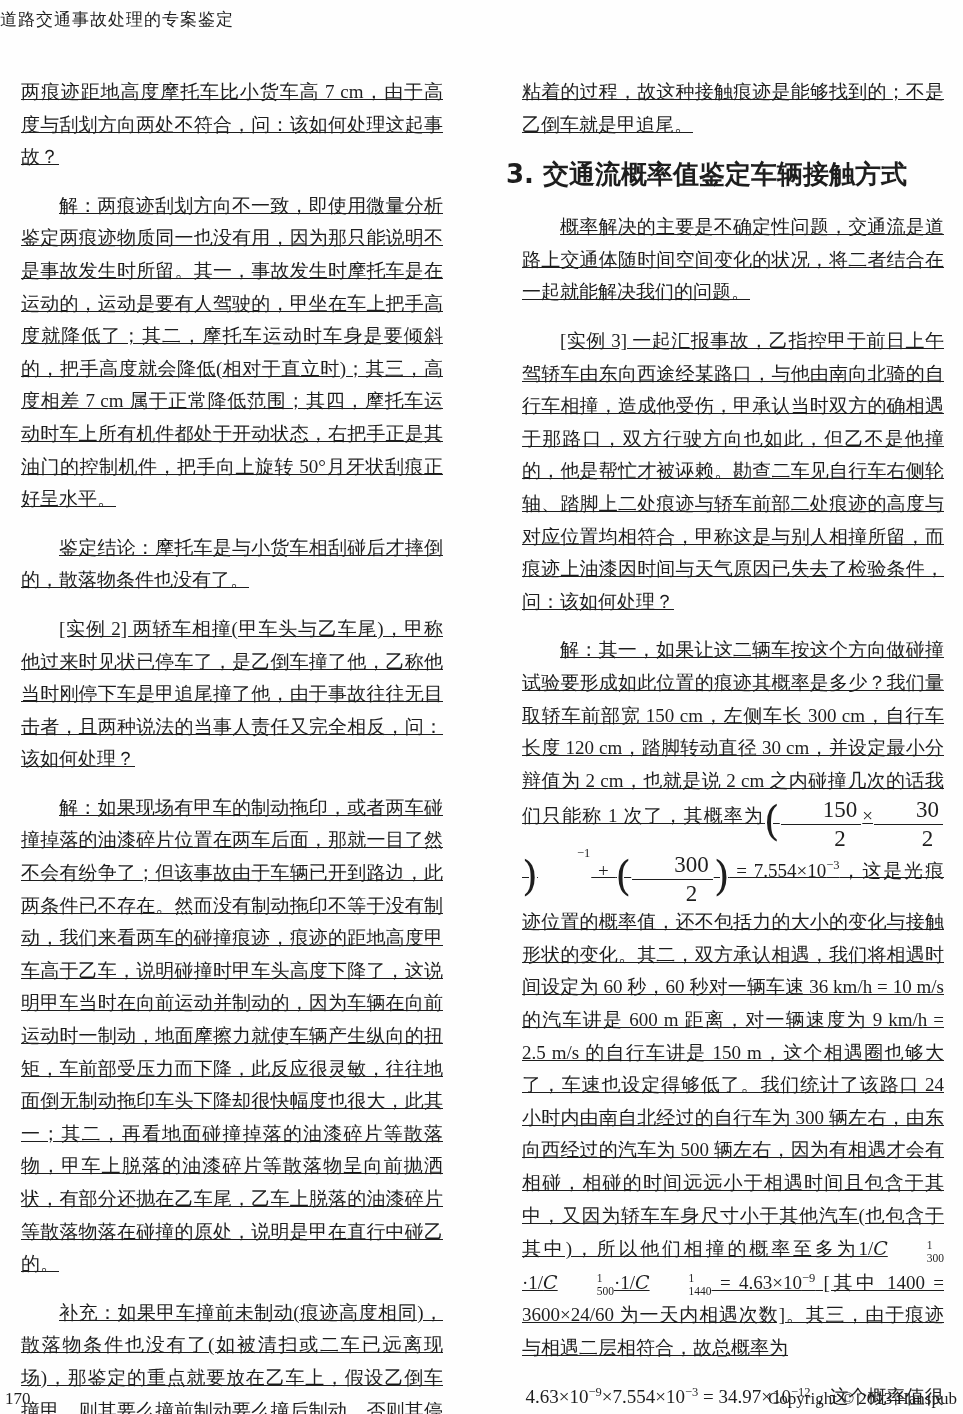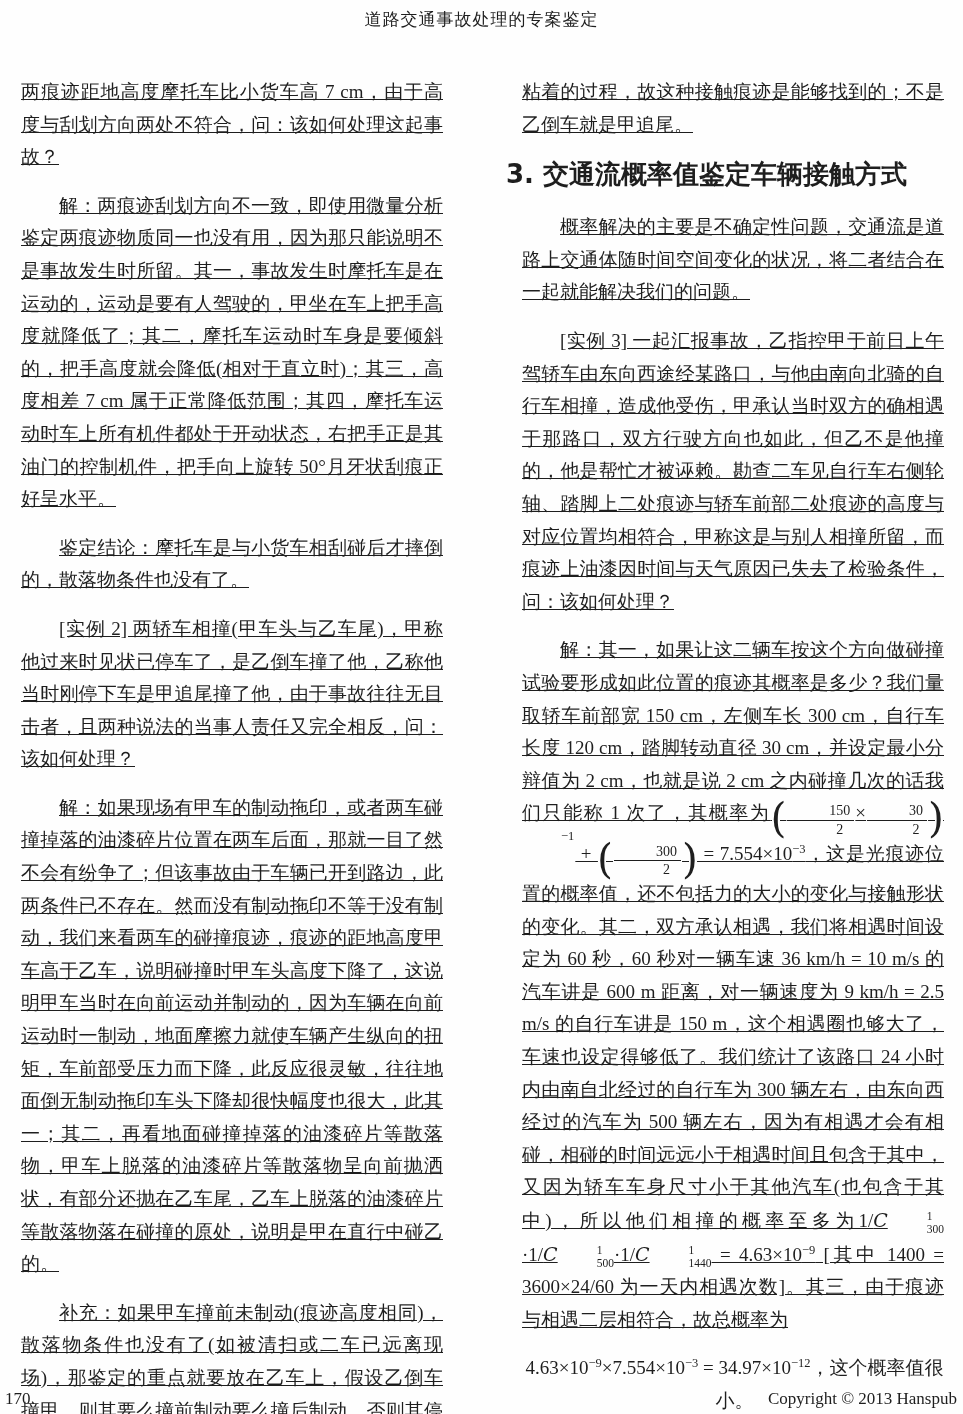--- a/index.html
+++ b/index.html
@@ -6,21 +6,21 @@
   .page{
     position:relative;
     width:963px;height:1414px;
     background:#fefefe;
     color:#1e1e1e;
     font-family:"Liberation Serif","DejaVu Serif",serif;
     overflow:hidden;
   }
   .page-header{
     position:absolute;top:8px;left:0;right:0;
-    text-align:center;
+    text-align:left;
     font-size:17px;
     letter-spacing:1px;
   }
   .column{
     position:absolute;top:60px;
     width:454px;
     font-size:19px;
     line-height:32.6px;
     text-align:justify;
     text-justify:inter-ideograph;
@@ -55,21 +55,21 @@
     font-size:215%;
     line-height:0;
     vertical-align:-0.32em;
     font-family:"DejaVu Serif",serif;
   }
   .frac{
     display:inline-block;
     vertical-align:-1.05em;
     text-align:center;
     line-height:1.12;
-    font-size:14px;
+    font-size:23px;
     margin:0 1px;
   }
   .frac .num{display:block;border-bottom:1.5px solid #1e1e1e;padding:0 4px 1px 4px;}
   .frac .den{display:block;padding-top:1px;}
   .comb{white-space:nowrap;}
   .cvar{font-style:italic;font-family:"DejaVu Serif",serif;}
   .cstack{
     display:inline-block;
     vertical-align:-0.55em;
     font-size:11.5px;

